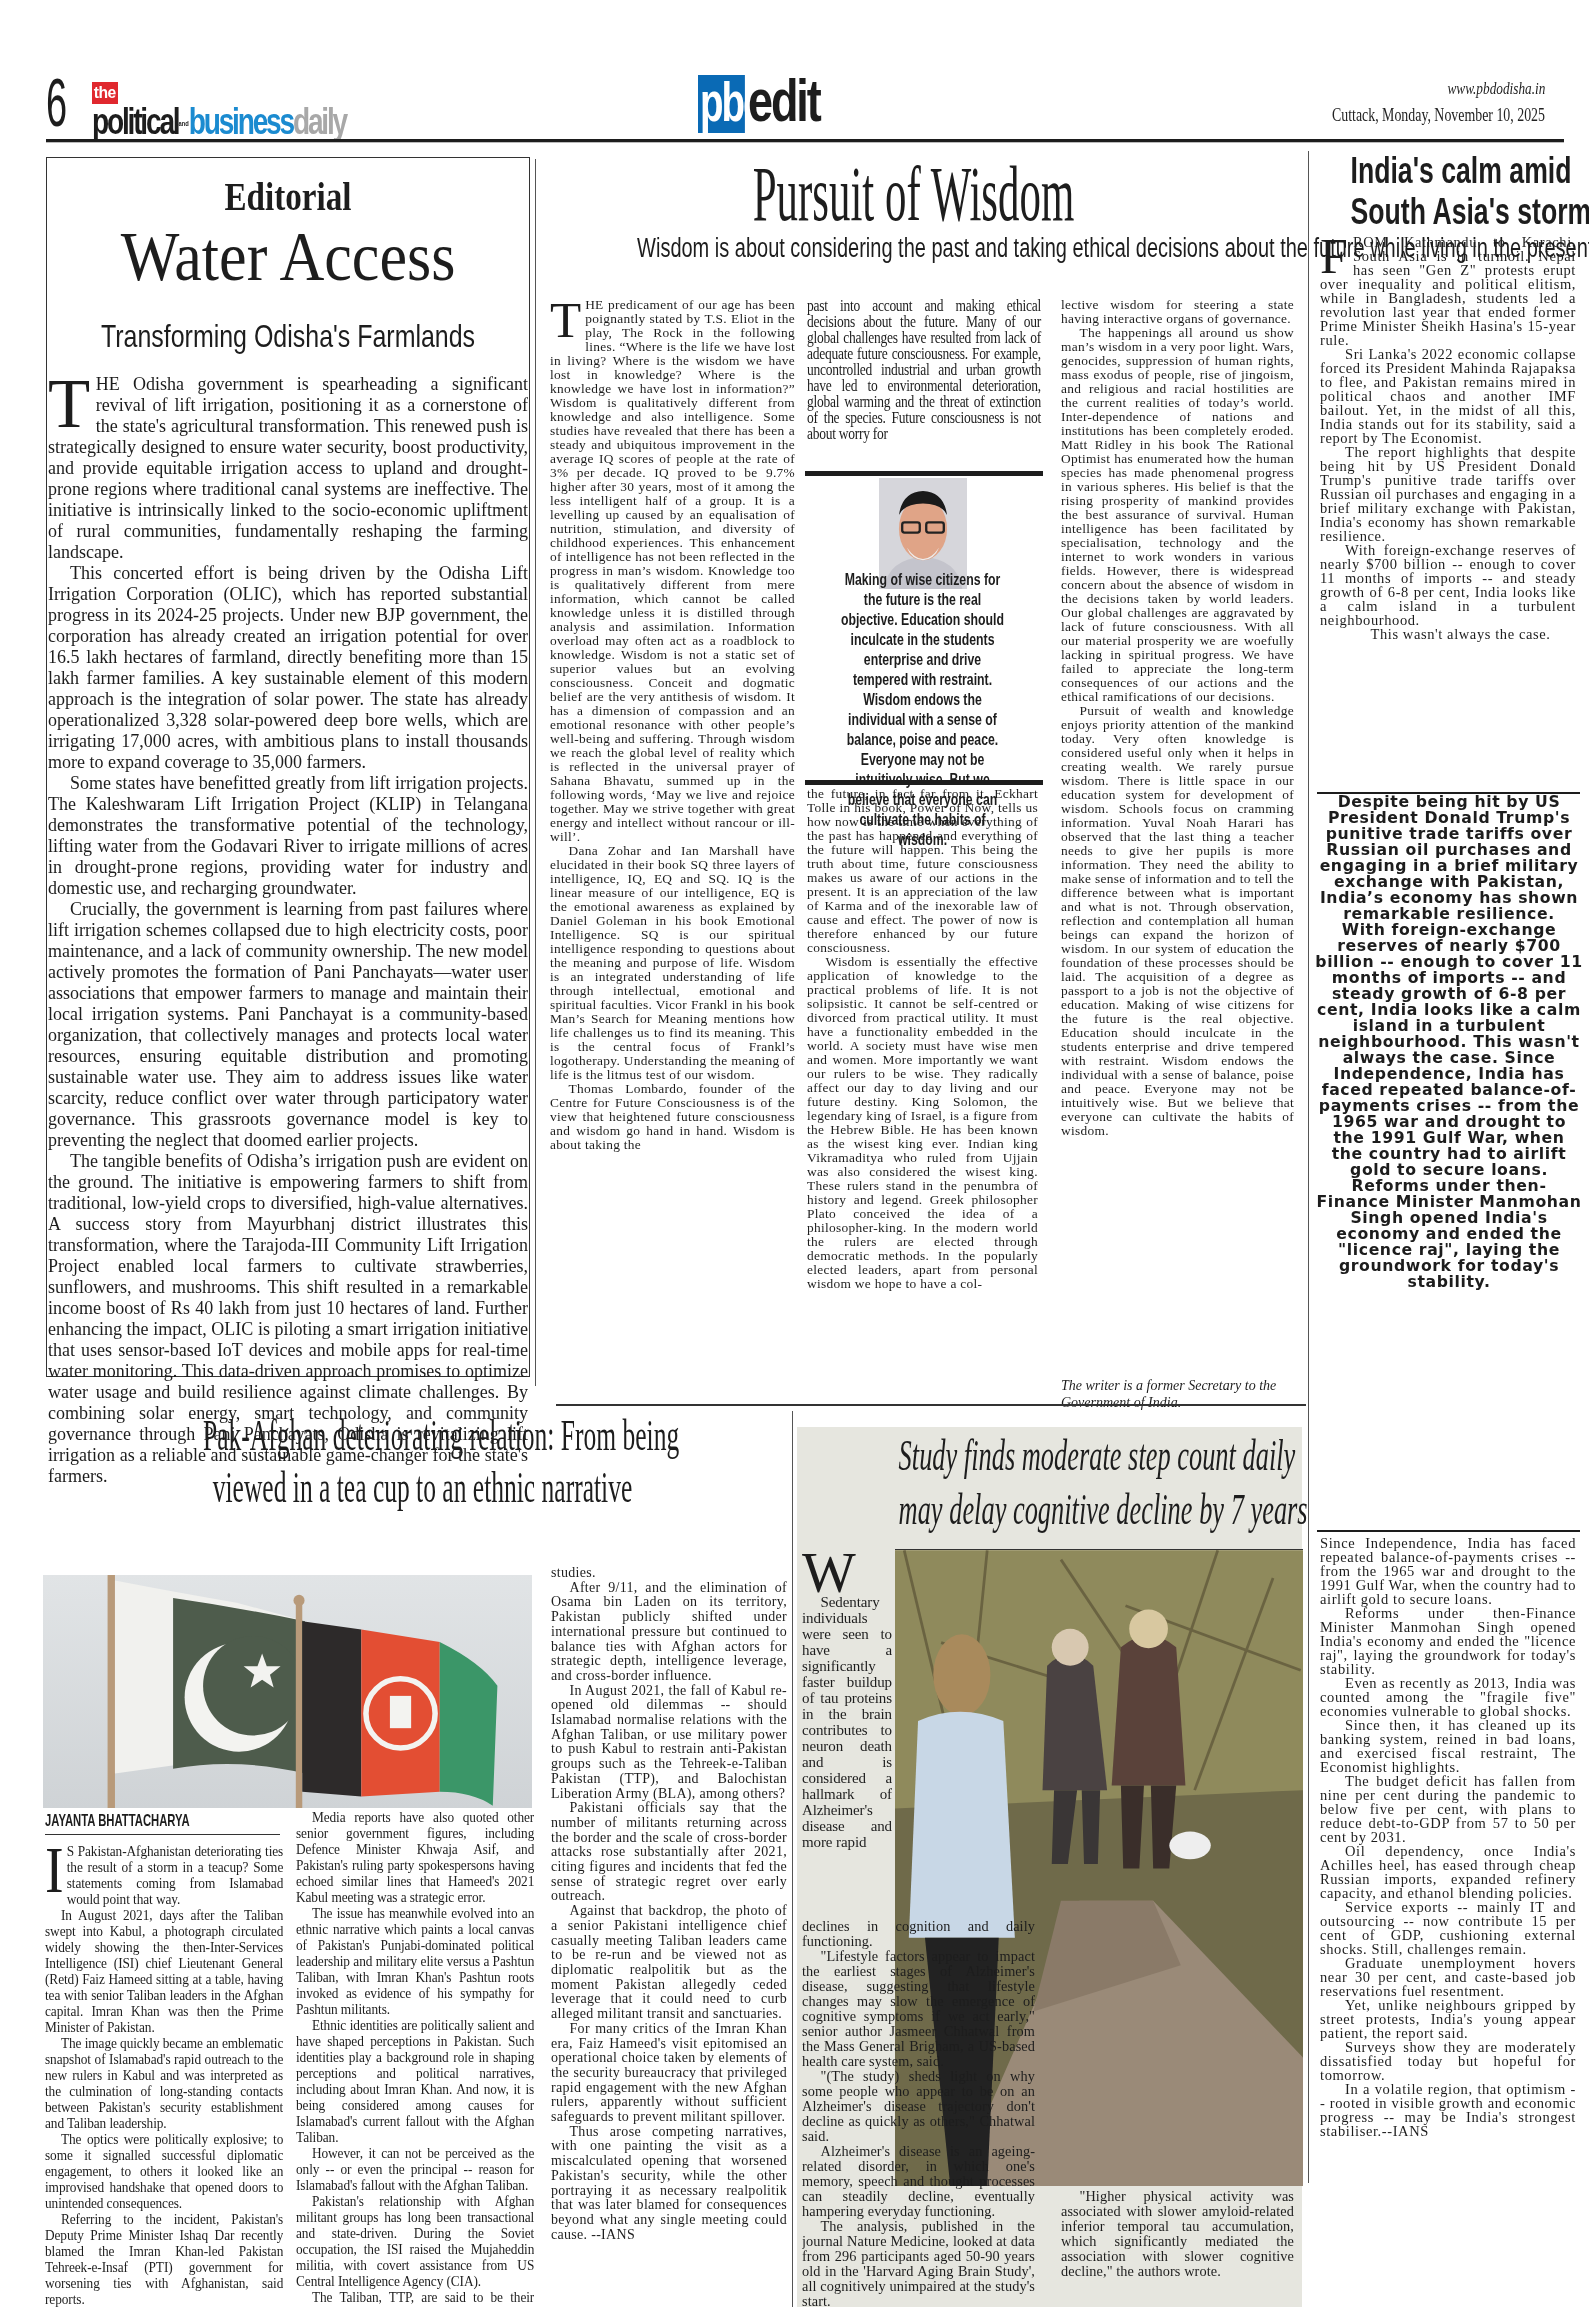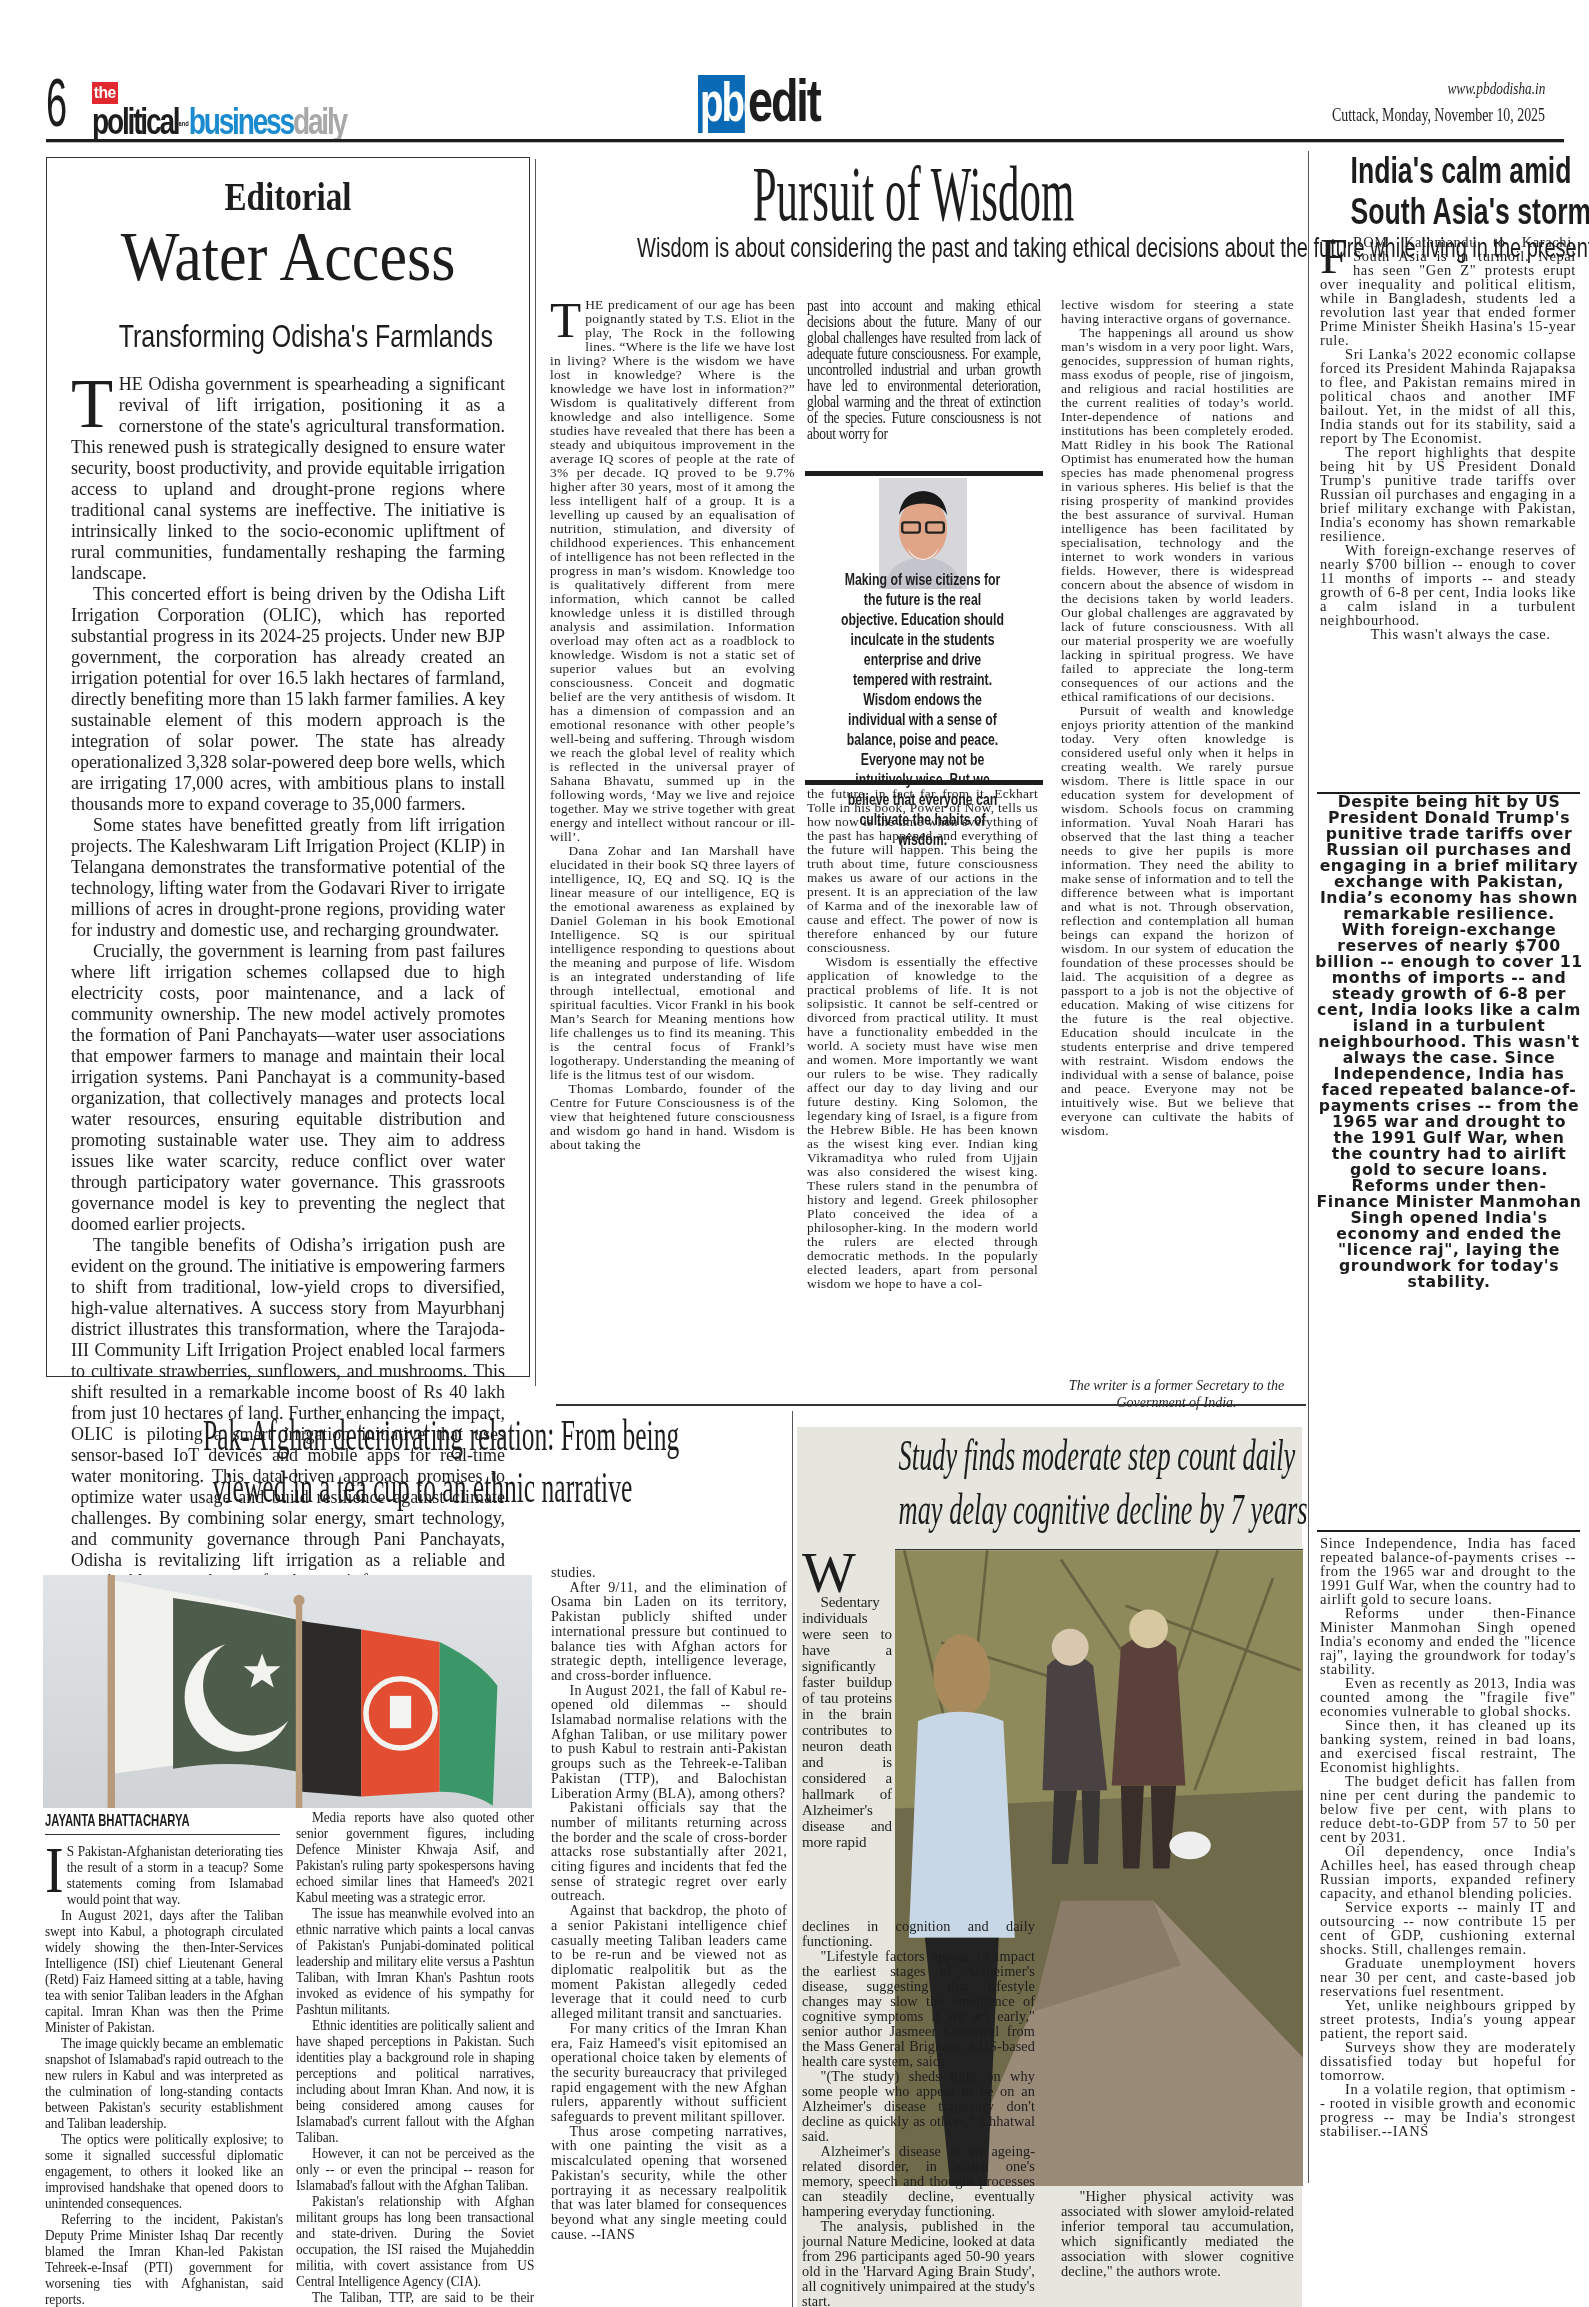--- a/index.html
+++ b/index.html
@@ -13,41 +13,41 @@
   .brand .name{display:block;font-family:"Liberation Sans",sans-serif;font-weight:700;font-size:36px;line-height:36px;letter-spacing:-2.8px;transform:scaleX(.78);transform-origin:left top;white-space:nowrap}
   .brand .p1{color:#1d1d1d}.brand .p2{color:#1b8bd0}.brand .p3{color:#a8a8a8}
   .brand .and{font-size:7.4px;letter-spacing:0;color:#1d1d1d;vertical-align:middle}
   .pbdlogo{left:698px;top:75px;display:flex;align-items:flex-start}
   .pbdlogo .box{background:#0a6ab5;color:#fff;font-family:"Liberation Sans",sans-serif;font-weight:700;font-size:55px;line-height:54px;height:58px;padding:0 2.8px;letter-spacing:-2.8px;transform:scaleX(.7);transform-origin:left top;width:67px;overflow:hidden}
   .pbdlogo .edit{font-family:"Liberation Sans",sans-serif;font-weight:700;font-size:60px;line-height:52px;letter-spacing:-2.8px;margin-left:-17.5px;transform:scaleX(.75);transform-origin:left top}
   .url{right:44px;top:79px;font-style:italic;font-size:16.6px;transform:scaleX(.8);transform-origin:right top;color:#222}
   .dateline{right:44px;top:105px;font-size:18.5px;transform:scaleX(.75);transform-origin:right top;color:#222}
   .toprule{left:46px;top:139px;width:1518px;height:4.2px;background:#1d1d1d;border-bottom:1.4px solid #bbb}
   
-  .editorial{left:46px;top:157px;width:484px;height:1220px;border:1.4px solid #333;padding:0 24px}
+  .editorial{left:46px;top:157px;width:484px;height:1220px;border:1.4px solid #333;padding:0 1px}
   .ed-kicker{text-align:center;font-size:39px;font-weight:700;margin-top:17.5px;line-height:42px;transform:scaleX(.85)}
   .ed-title{text-align:center;font-size:69px;line-height:74px;margin-top:2.8px;transform:scaleX(.9)}
   .ed-sub{text-align:center;font-family:"Liberation Sans Narrow","Liberation Sans",sans-serif;font-size:32px;line-height:37px;margin-top:24px;transform:scaleX(.78);white-space:nowrap}
   .ed-body{margin-top:18.5px;font-size:18px;line-height:21px;text-align:justify;hyphens:auto}
   .ed-body p{text-indent:22px}
   .ed-body p.first{text-indent:0}
   .dropcap{float:left;font-size:69px;line-height:54px;margin:2.8px 5.5px 0 0}
   
   .w-title{left:535px;top:152px;width:757px;text-align:center;font-size:78px;line-height:83px;transform:scaleX(.55);transform-origin:center top;white-space:nowrap}
   .w-deck{left:540px;top:231px;width:747px;text-align:center;font-family:"Liberation Sans Narrow","Liberation Sans",sans-serif;font-size:27px;line-height:34px;transform:scaleX(.74);transform-origin:center top;white-space:nowrap}
   .w-col{font-size:13.4px;line-height:14px;text-align:justify;letter-spacing:0.3px}
   .w-col p{text-indent:18.5px}
   .w-col p.first{text-indent:0}
   .w-col .dropcap{font-size:51px;line-height:42px;margin:0.9px 3.7px 0 0}
   .narrow{font-size:15.7px;line-height:16px;letter-spacing:-0.3px;font-family:"Liberation Serif",serif;transform:scaleX(.86);transform-origin:left top}
   .vline{background:#555;width:1.4px}
   .hbar{background:#1d1d1d}
   .photo-author{left:879px;top:478px;width:88px;height:111px;background:linear-gradient(#d8d8dc,#cfcfd6);overflow:hidden}
   .pull{left:807px;top:570px;width:231px;text-align:center;font-family:"Liberation Sans Narrow","Liberation Sans",sans-serif;font-weight:700;font-size:16.6px;line-height:20px;transform:scaleX(.74);transform-origin:center top}
-  .credit{left:1061px;top:1377px;width:231px;text-align:center;font-style:italic;font-size:14px;line-height:17px}
+  .credit{left:1061px;top:1377px;width:231px;text-align:left;font-style:italic;font-size:14px;line-height:17px}
   
   .r-title{left:1313px;top:150px;width:268px;text-align:center;font-family:"Liberation Sans",sans-serif;font-weight:700;font-size:37px;line-height:41px;transform:scaleX(.72);transform-origin:center top;white-space:nowrap}
   .r-col{font-size:14.5px;line-height:14px;text-align:justify;letter-spacing:0.6px}
   .r-col p{text-indent:25px}
   .r-col p.first{text-indent:0}
   .r-col .dropcap{font-size:50px;line-height:39px;margin:1.8px 4.6px 0 0}
   .r-high{left:1315px;top:794px;width:268px;text-align:center;font-family:"DejaVu Sans",sans-serif;font-weight:700;font-size:15.7px;line-height:16px;letter-spacing:0.6px}
   
   .pa-title{left:44px;top:1410px;width:757px;text-align:center;font-size:44px;line-height:52px;transform:scaleX(.58);transform-origin:center top;white-space:nowrap}
   .pa-photo{left:43px;top:1575px;width:489px;height:233px;background:#d8dcdf;overflow:hidden}

